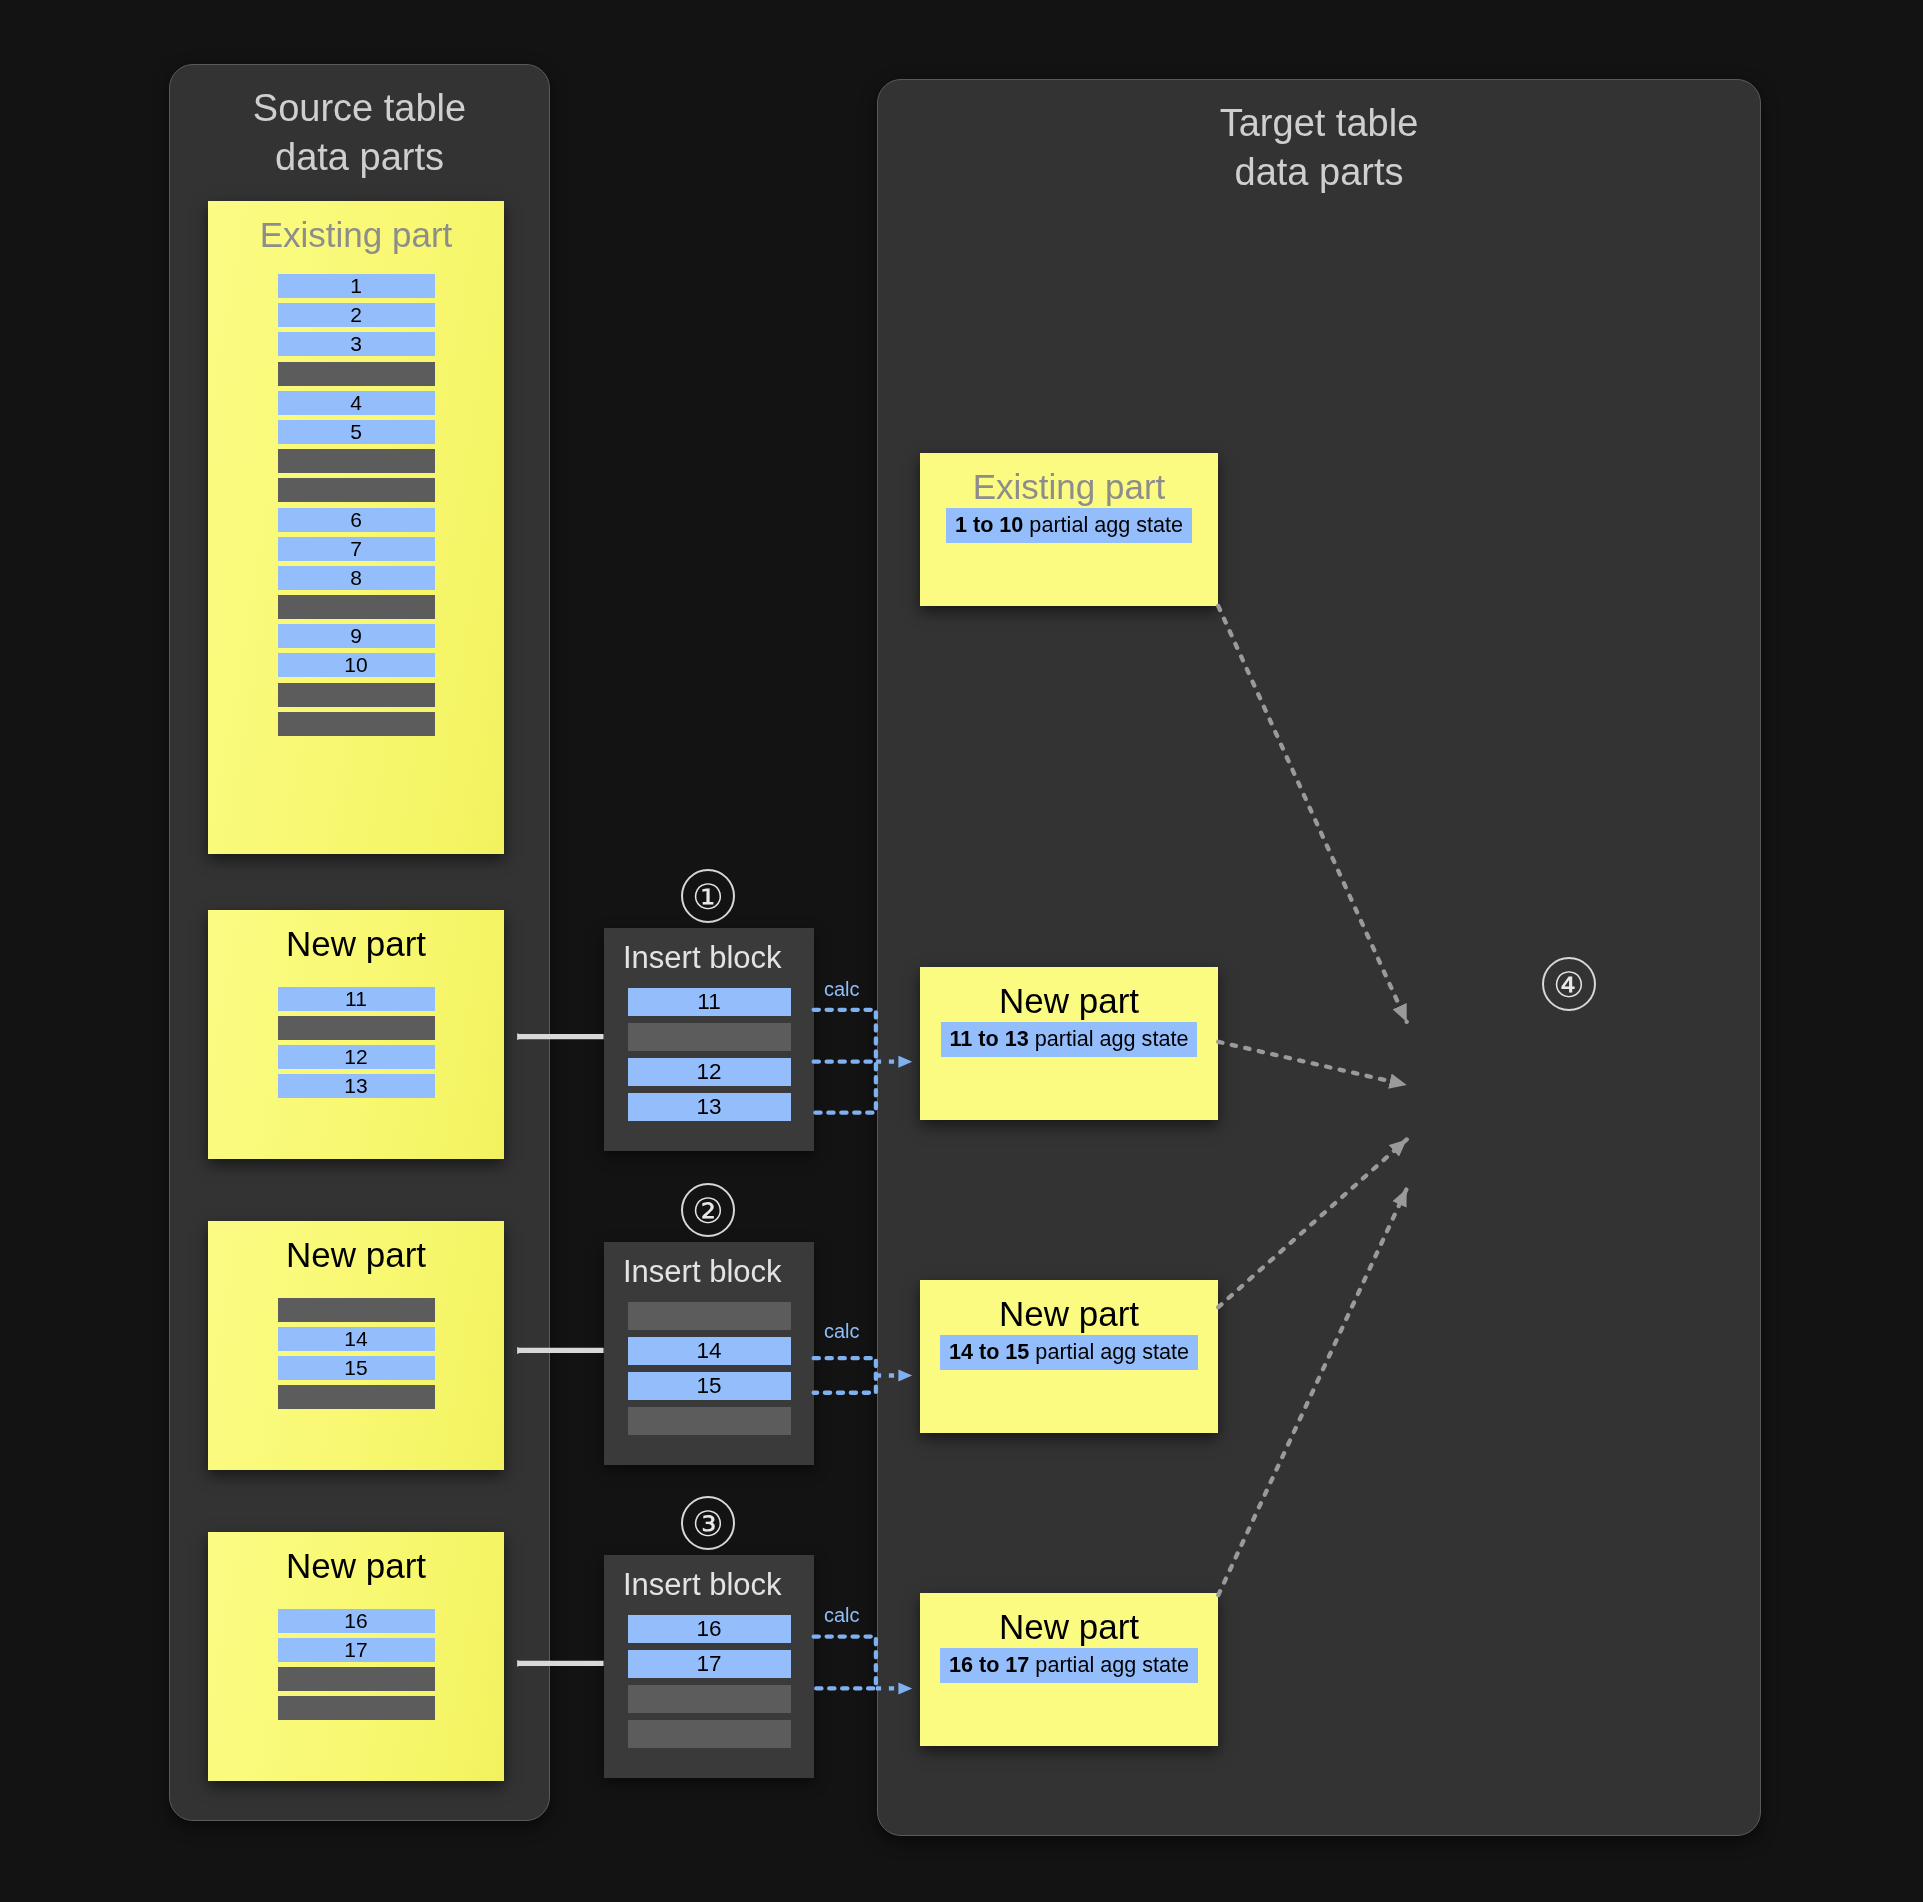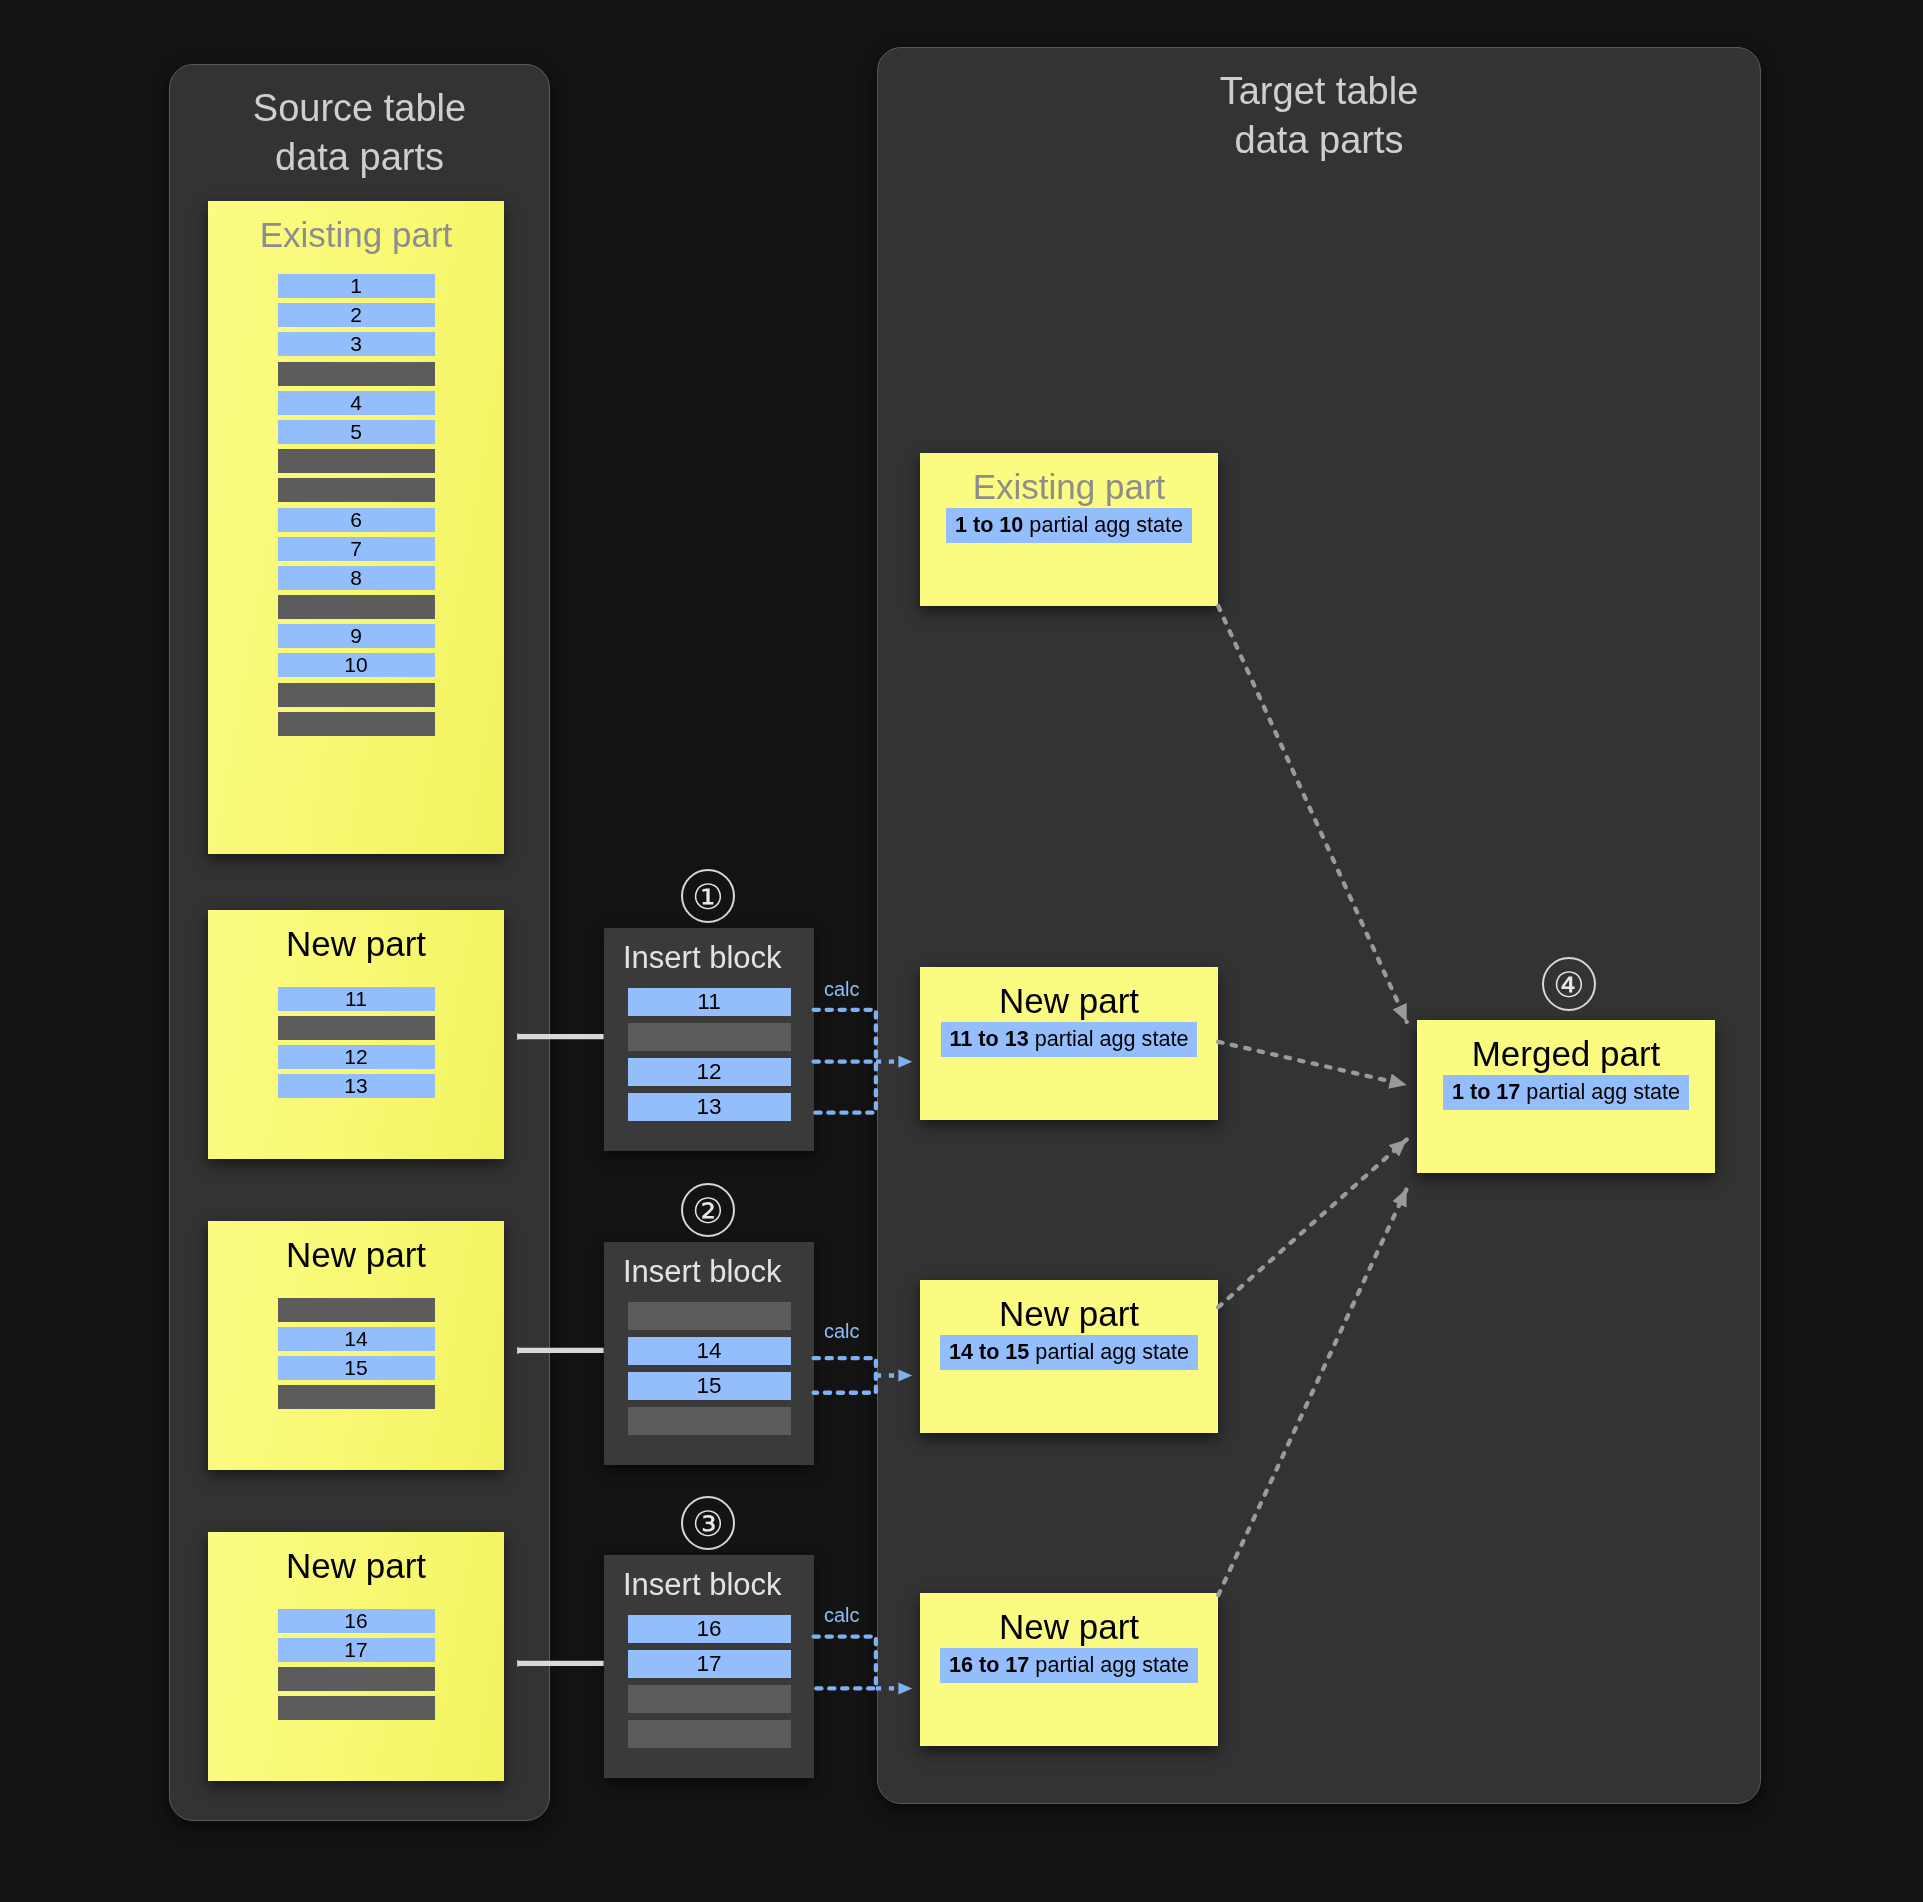--- a/index.html
+++ b/index.html
@@ -149,21 +149,21 @@
     <div class="iblock-title">Insert block</div>
     <div class="rows">
       <div class="bar blue">16</div>
       <div class="bar blue">17</div>
       <div class="bar gray"></div>
       <div class="bar gray"></div>
     </div>
   </div>
   <div class="calc" style="left:824px;top:1604px;">calc</div>
 
-  <div class="panel" style="left:877px;top:47px;width:882px;height:1755px;">
+  <div class="panel" style="left:877px;top:79px;width:882px;height:1755px;">
     <div class="panel-title" style="top:19px;">
       <div>Target table</div>
       <div>data parts</div>
     </div>
   </div>
 
   <div class="ypart" style="left:920px;top:453px;width:298px;height:153px;">
     <div class="ypart-title muted">Existing part</div>
     <div class="chipwrap">
       <span class="chip"><b>1 to 10</b><span> partial agg state</span></span>
@@ -186,26 +186,20 @@
 
   <div class="ypart" style="left:920px;top:1593px;width:298px;height:153px;">
     <div class="ypart-title">New part</div>
     <div class="chipwrap">
       <span class="chip"><b>16 to 17</b><span> partial agg state</span></span>
     </div>
   </div>
 
   <div class="step" style="left:1542px;top:957px;">
     <span>④</span>
-  </div>
-  <div class="ypart" style="left:1417px;top:1020px;width:298px;height:153px;">
-    <div class="ypart-title">Merged part</div>
-    <div class="chipwrap">
-      <span class="chip"><b>1 to 17</b><span> partial agg state</span></span>
-    </div>
   </div>
 
   <svg class="overlay" viewBox="0 0 2224 2200">
     <defs>
       <marker id="wht" markerWidth="10" markerHeight="10" refX="8" refY="4" orient="auto" markerUnits="userSpaceOnUse">
         <path d="M10,0 L10,8 L0,4 z" fill="#d8d8d8"></path>
       </marker>
       <marker id="blu" markerWidth="18" markerHeight="14" refX="16" refY="7" orient="auto" markerUnits="userSpaceOnUse">
         <path d="M0,0 L16,7 L0,14 z" fill="#7fb0ef"></path>
       </marker>

